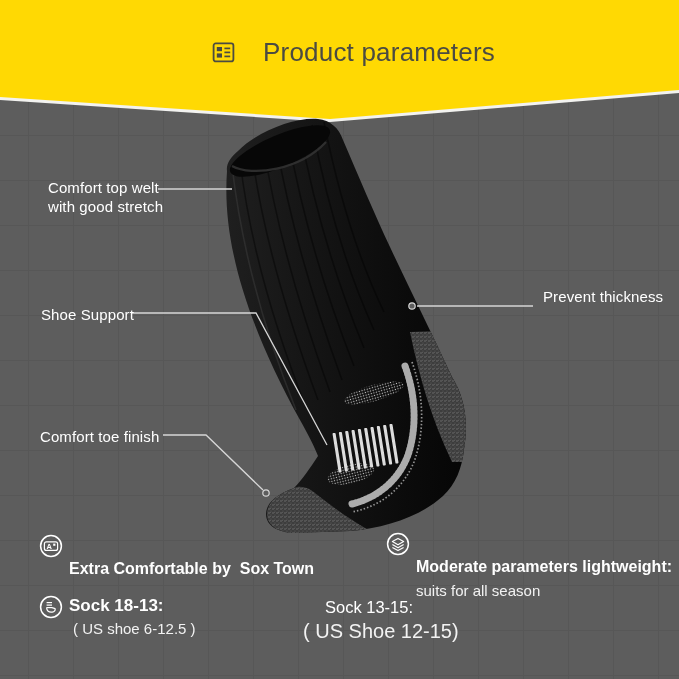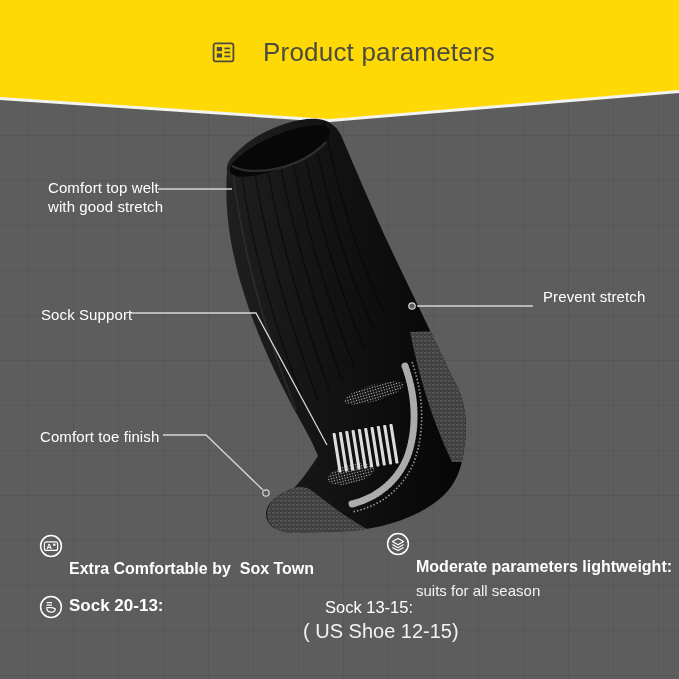--- a/index.html
+++ b/index.html
@@ -157,24 +157,24 @@
       <path d="M417 306 L533 306"></path>
     </g>
     <circle cx="266" cy="493" r="3.2" fill="#5d5d5d" stroke="#d6d6d6" stroke-width="1.2"></circle>
     <circle cx="412" cy="306" r="3.2" fill="#5d5d5d" stroke="#d6d6d6" stroke-width="1.2"></circle>
   </svg>
 
   <div class="callout co-topwelt">
     <div>Comfort top welt</div>
     <div>with good stretch</div>
   </div>
-  <div class="callout co-arch">Sock Support</div>
+  <div class="callout co-arch">Shoe Support</div>
   <div class="callout co-toe">Comfort toe finish</div>
   <div class="callout co-slip">
-    <div>Prevent stretch</div>
+    <div>Prevent thickness</div>
   </div>
 
   <div class="feature f-comfort">
     <svg class="icon-circle" width="24" height="24" viewBox="0 0 24 24">
       <circle cx="12" cy="12" r="10.4" fill="none" stroke="#ffffff" stroke-width="1.5"></circle>
       <rect x="5.4" y="7.8" width="13.2" height="8.6" rx="2" fill="none" stroke="#ffffff" stroke-width="1.2"></rect>
       <text x="7.6" y="14.6" font-family="Liberation Sans, sans-serif" font-size="7.5" font-weight="700" fill="#ffffff">A</text>
       <rect x="14.2" y="9.6" width="2.2" height="2.2" fill="#ffffff"></rect>
     </svg>
     <div class="f-text">
@@ -197,21 +197,22 @@
 
   <div class="feature s-left">
     <svg class="icon-circle" width="24" height="24" viewBox="0 0 24 24">
       <circle cx="12" cy="12" r="10.4" fill="none" stroke="#ffffff" stroke-width="1.5"></circle>
       <line x1="7.6" y1="7.6" x2="13" y2="7.6" stroke="#ffffff" stroke-width="1.2"></line>
       <line x1="7.6" y1="10.1" x2="13" y2="10.1" stroke="#ffffff" stroke-width="1.2"></line>
       <line x1="7.6" y1="12.6" x2="13" y2="12.6" stroke="#ffffff" stroke-width="1.2"></line>
       <path d="M7.6 12.6 C7.6 15.8 9.8 17.6 13.2 17.1 C15.4 16.7 16.6 15.2 16.1 13.6 L13 12.6" fill="none" stroke="#ffffff" stroke-width="1.2" stroke-linejoin="round"></path>
     </svg>
     <div class="f-text">
-      <div class="size-title">Sock 20-13:</div>
+      <div class="size-title">Sock 18-13:</div>
+      <div class="size-sub">( US shoe 6-12.5 )</div>
     </div>
   </div>
 
   <div class="s-right">
     <div class="size-title2">Sock 13-15:</div>
     <div class="size-sub2">( US Shoe 12-15)</div>
   </div>
 
 </div>
 

